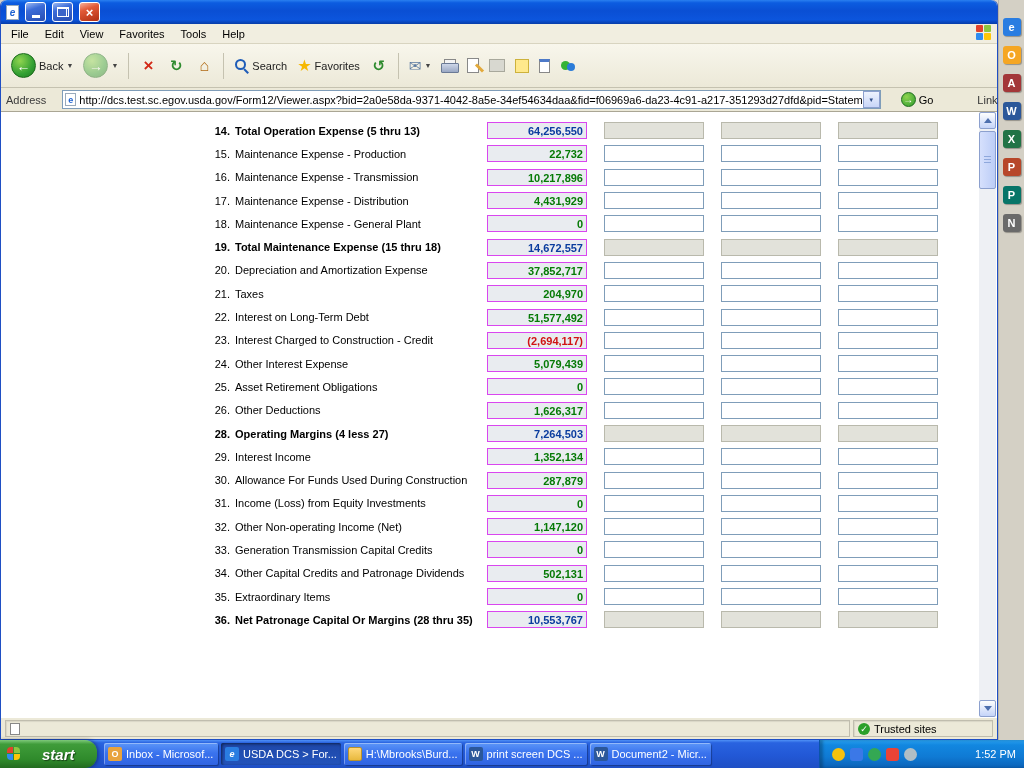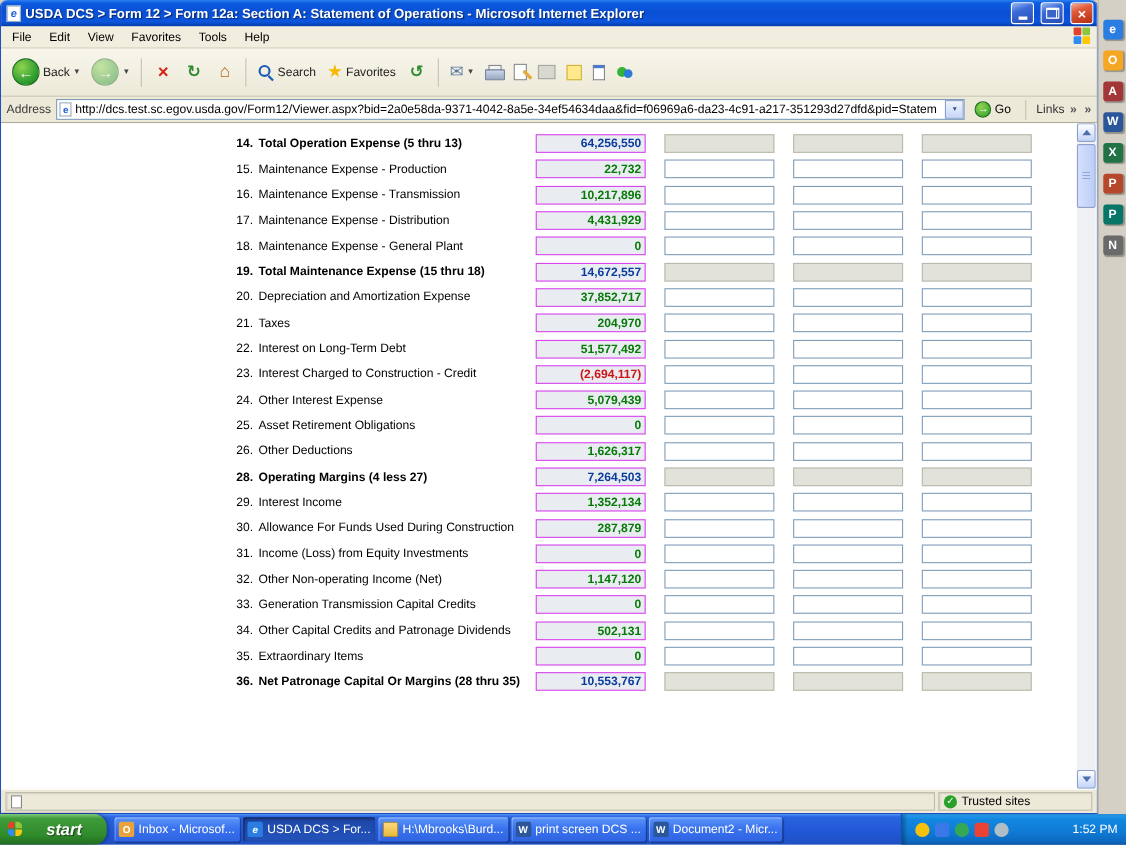--- a/index.html
+++ b/index.html
@@ -61,21 +61,21 @@
   .printer::after{content:'';position:absolute;left:0;top:4px;width:16px;height:8px;background:linear-gradient(#cdd6e8,#9aa8c4);border:1px solid #6a7a96;border-radius:1px;}
   .editic{width:12px;height:15px;background:#fff;border:1px solid #888;position:relative;}
   .editic::after{content:'';position:absolute;right:-3px;bottom:-1px;width:3px;height:10px;background:#e2a93b;transform:rotate(-45deg);}
   .discussic{width:16px;height:13px;background:#d8d8d0;border:1px solid #a8a89c;}
   .noteic{width:14px;height:14px;background:#ffe98c;border:1px solid #cdb23c;}
   .researchic{width:11px;height:14px;background:#fff;border:1px solid #888;border-top:3px solid #4d79c8;}
   .msgric{width:16px;height:14px;position:relative;}
   .msgric::before{content:'';position:absolute;left:1px;top:2px;width:9px;height:9px;border-radius:50%;background:#35b336;}
   .msgric::after{content:'';position:absolute;left:7px;top:4px;width:8px;height:8px;border-radius:50%;background:#2b7cd8;}
 
-  .addressbar{height:24px;flex:0 0 24px;display:flex;align-items:center;gap:5px;padding:0 5px;
+  .addressbar{height:24px;flex:0 0 24px;display:flex;align-items:center;gap:16px;padding:0 5px;
     background:#ece9d8;border-bottom:1px solid #aaa694;}
   .addr-label{color:#3a3a3a;}
   .url-box{flex:1;height:19px;background:#fff;border:1px solid #7f9db9;display:flex;align-items:center;padding-left:2px;}
   .page-icon{width:11px;height:13px;background:#fff;border:1px solid #9ab;color:#1e62d0;font-size:9px;font-weight:bold;
     display:flex;align-items:center;justify-content:center;margin-right:3px;flex:0 0 11px;}
   .url-text{flex:1;white-space:nowrap;overflow:hidden;color:#000;}
   .url-drop{flex:0 0 17px;height:17px;background:linear-gradient(#eef3fd,#c8d6f8);border:1px solid #8ca0ce;
     display:flex;align-items:center;justify-content:center;font-size:6px;color:#34528c;}
   .go-btn{display:flex;align-items:center;gap:3px;padding:1px 4px;}
   .go-circle{width:15px;height:15px;border-radius:50%;color:#fff;font-size:10px;font-weight:bold;
@@ -162,21 +162,20 @@
 </style>
 </head>
 <body>
 
 <div class="screen">
 
   <div class="ie-window">
 
     <div class="titlebar">
       <span class="title-icon">e</span>
-      <span class="title-text">USDA DCS &gt; Form 12 &gt; Form 12a: Section A: Statement of Operations - Microsoft Internet Explorer</span>
       <span class="winbtn">
           <span class="min-glyph"></span>
         </span>
       <span class="winbtn">
           <span class="restore-glyph"></span>
         </span>
       <span class="winbtn close">×</span>
     </div>
 
     <div class="menubar">

